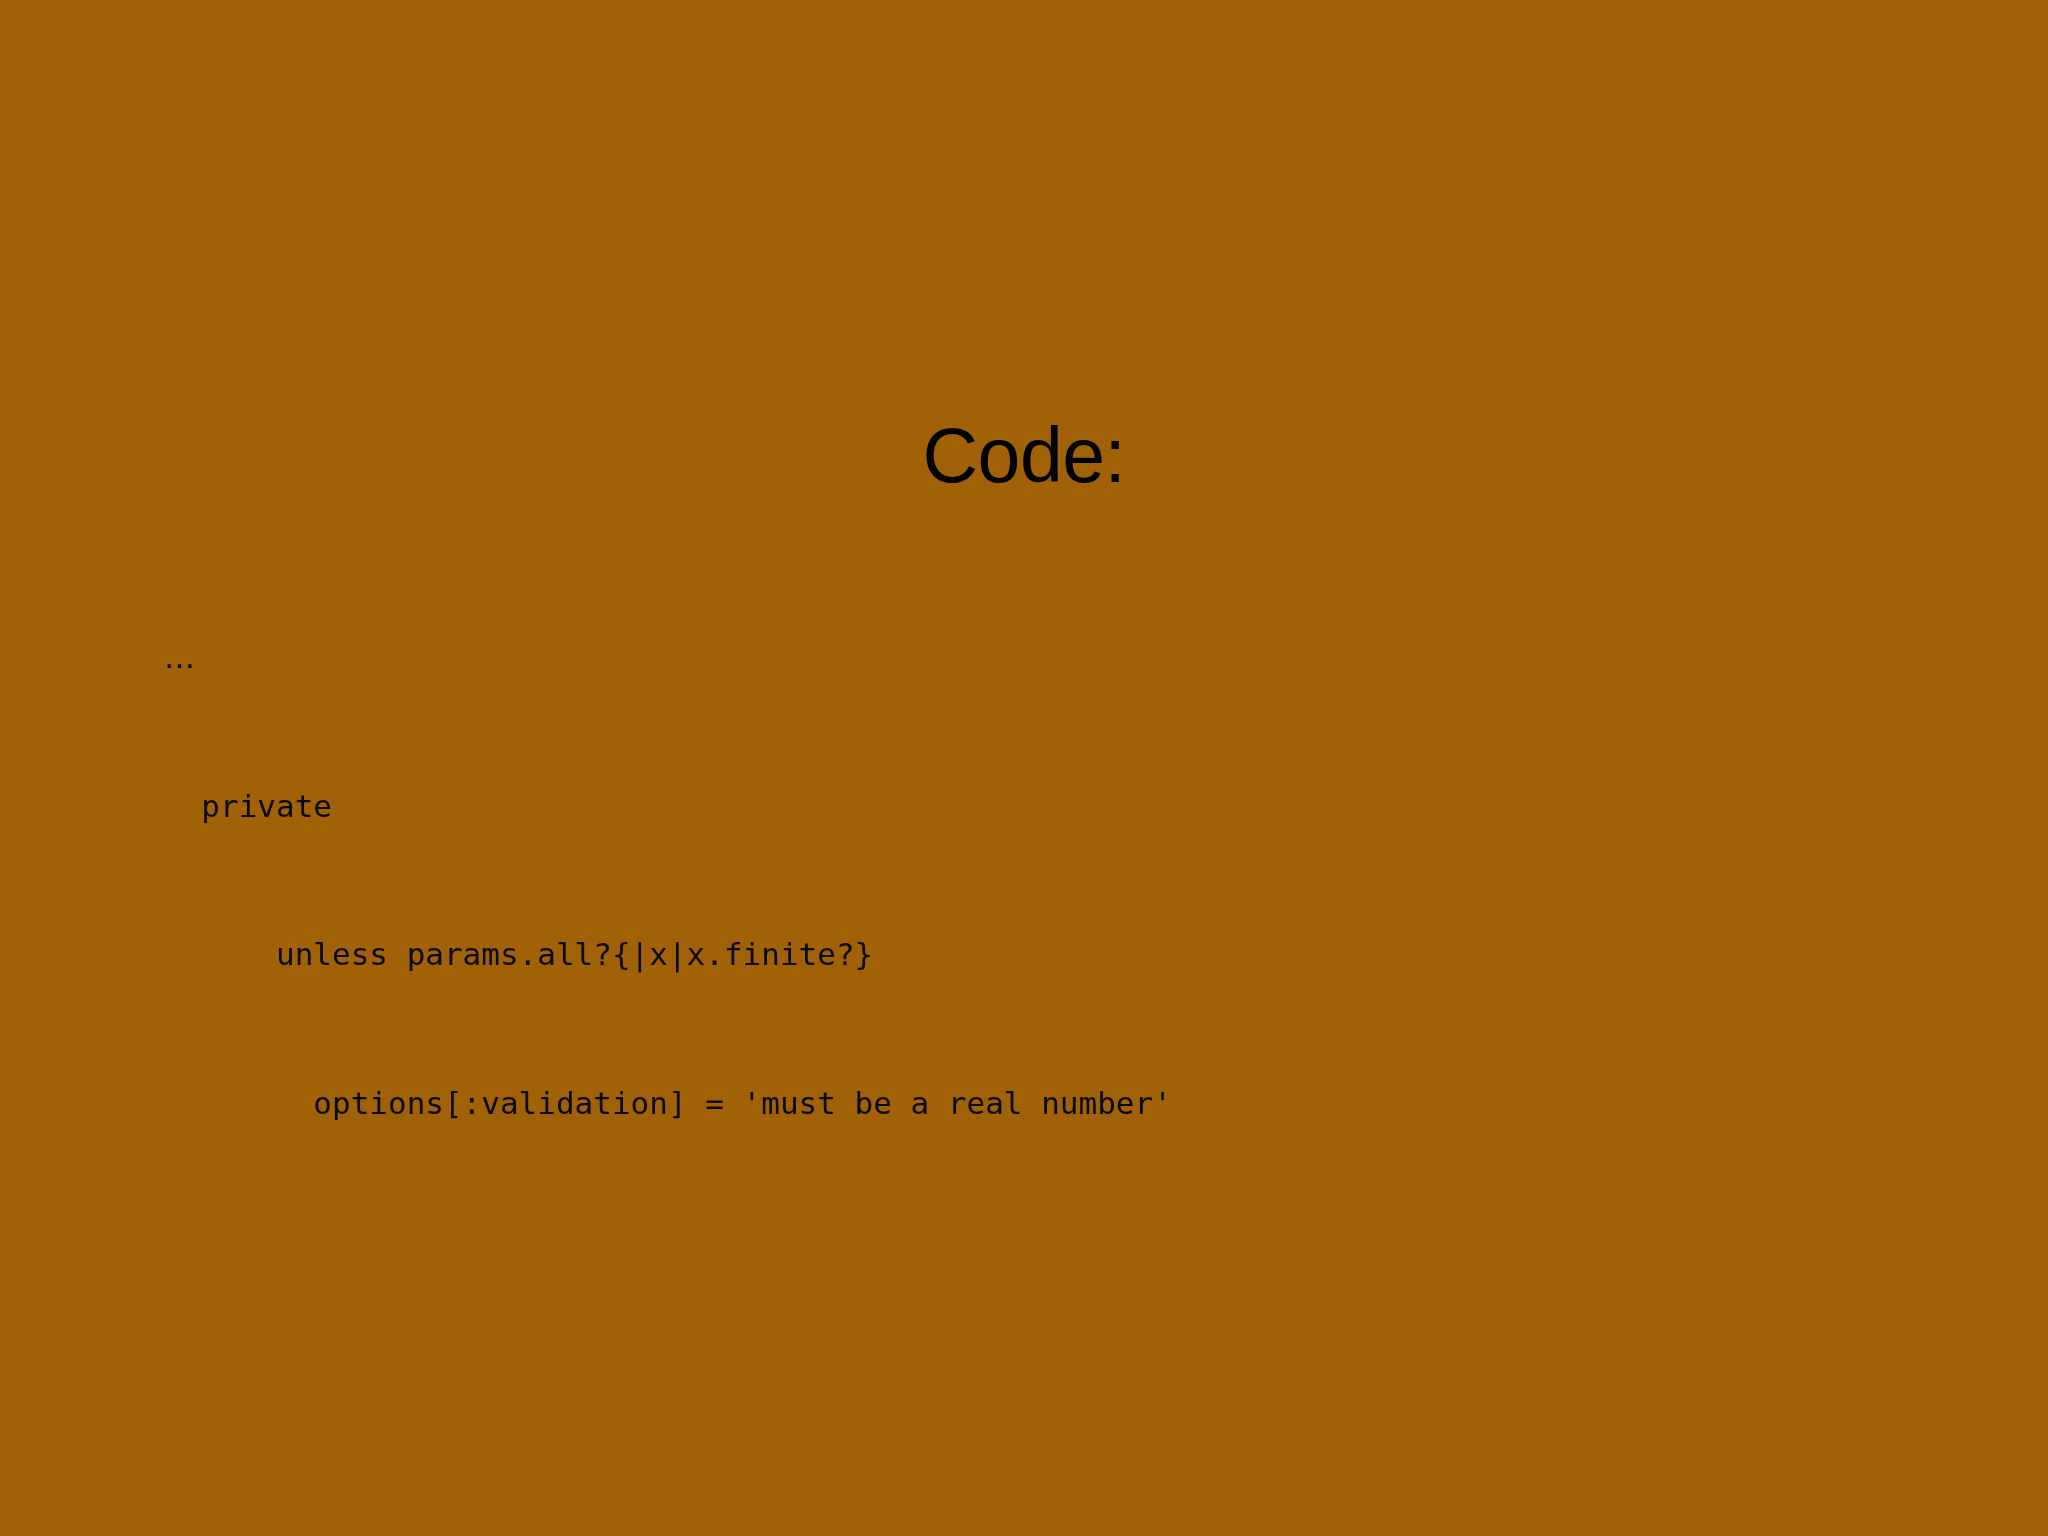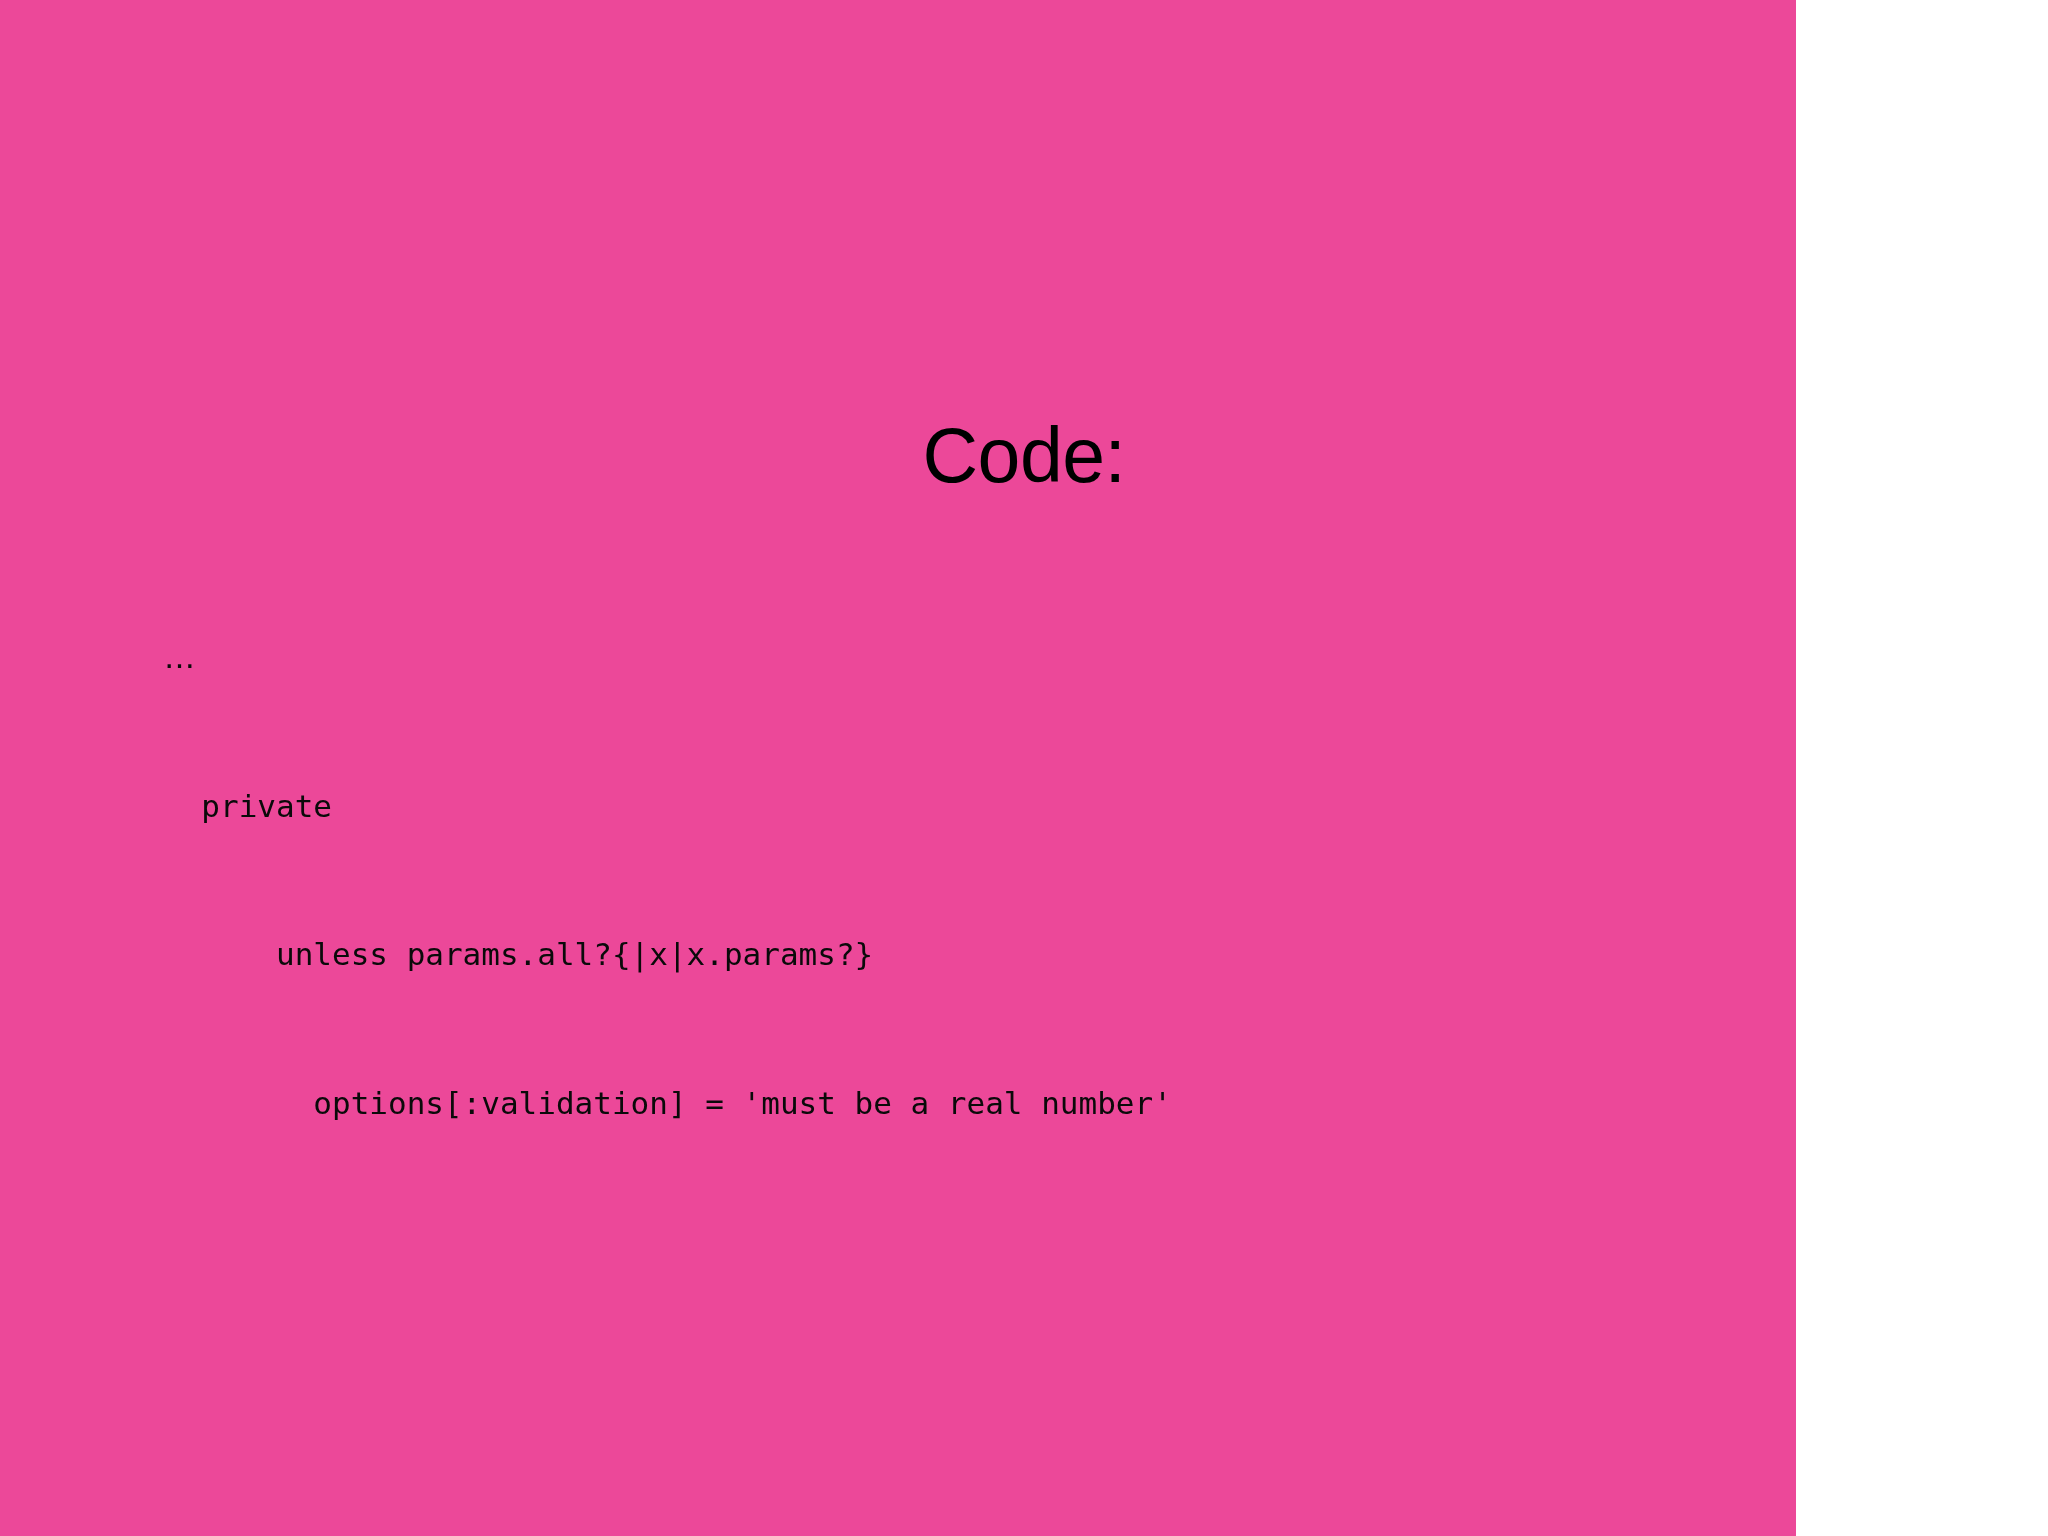--- a/index.html
+++ b/index.html
@@ -7,23 +7,23 @@
     margin: 0;
     padding: 0;
     background: #ffffff;
   }
   body {
     font-family: "Liberation Sans", sans-serif;
     color: #000000;
   }
   .slide {
     position: relative;
-    width: 1796px;
+    width: 2048px;
     height: 1536px;
-    background: #ec4899;
+    background: #a16207;
     overflow: hidden;
   }
   .slide-title {
     position: absolute;
     left: 0;
     top: 410px;
     width: 2048px;
     text-align: center;
     font-family: "Liberation Sans", sans-serif;
     font-size: 77px;
@@ -58,21 +58,21 @@
 </head>
 <body>
 
 <div class="slide">
 
   <div class="slide-title">Code:</div>
 
   <div class="code-block">
     <span class="code-line ellipsis-line">…</span>
     <span class="code-line">  private</span>
-    <span class="code-line">      unless params.all?{|x|x.params?}</span>
+    <span class="code-line">      unless params.all?{|x|x.finite?}</span>
     <span class="code-line">        options[:validation] = 'must be a real number'</span>
     
     
     
     
     
     
     
     
     

